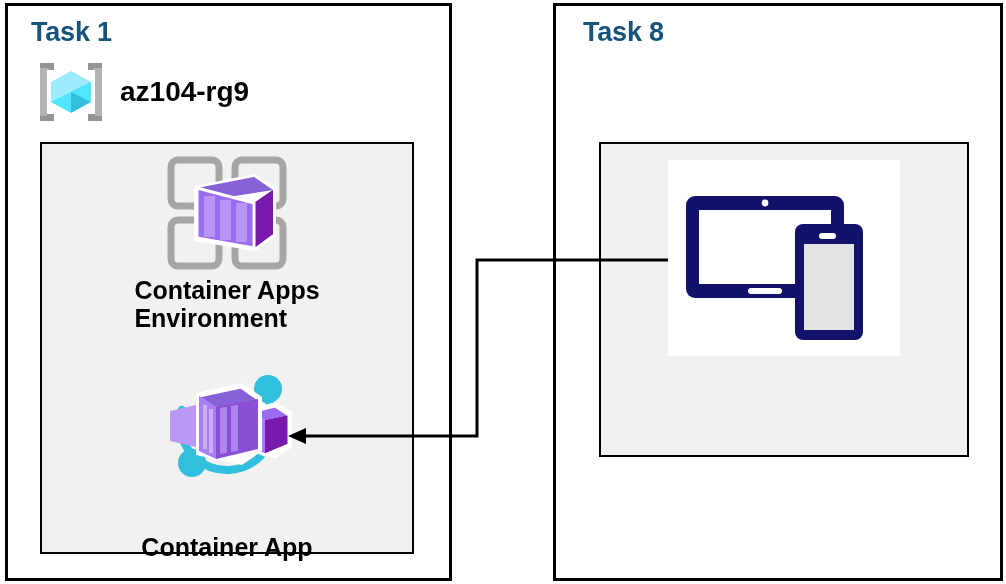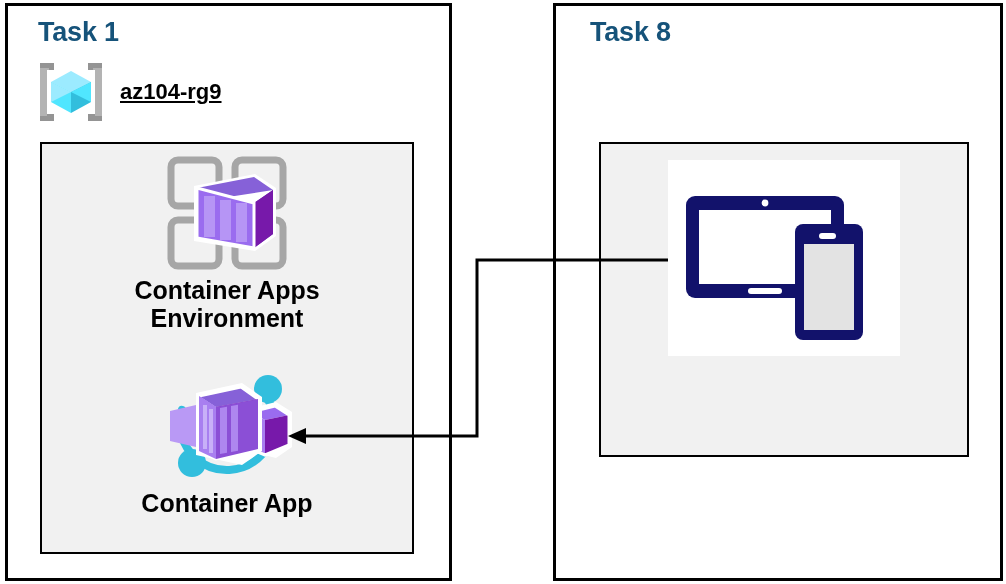--- a/index.html
+++ b/index.html
@@ -28,40 +28,38 @@
   #task1-box { left: 5px;   top: 3px; width: 447px; height: 578px; }
   #task2-box { left: 553px; top: 3px; width: 450px; height: 578px; }
 
   .task-title {
     position: absolute;
     font-size: 27px;
     font-weight: bold;
     color: #16537A;
     letter-spacing: -0.2px;
     white-space: nowrap;
-    margin-left: 7px;
   }
   #task1-title { left: 31px;  top: 17px; }
   #task2-title { left: 583px; top: 17px; }
 
   
   #rg-row {
     position: absolute;
     left: 34px;
     top: 57px;
     display: flex;
     align-items: center;
     gap: 12px;
   }
   #rg-label {
-    font-size: 22px;
+    font-size: 28px;
     font-weight: bold;
     color: #000000;
     white-space: nowrap;
-    text-decoration: underline;
   }
 
   
   .inner-panel {
     position: absolute;
     background: #f1f1f1;
     border: 2px solid #000000;
     box-sizing: border-box;
   }
   #task1-panel { left: 40px;  top: 142px; width: 374px; height: 412px; }
@@ -71,27 +69,26 @@
   .node {
     position: absolute;
     display: flex;
     flex-direction: column;
     align-items: center;
   }
   .node-label {
     font-size: 25px;
     font-weight: bold;
     color: #000000;
-    text-align: center;
     line-height: 1.12;
     white-space: pre-line;
     margin-top: 4px;
   }
   #node-cae     { left: 40px;  top: 152px; width: 374px; }
-  #node-capp    { left: 40px;  top: 365px; width: 374px; }
+  #node-capp    { left: 40px;  top: 365px; width: 374px; gap: 44px; }
   #node-test    { left: 599px; top: 160px; width: 370px; }
 
   .icon-wrap { display: block; line-height: 0; }
 
   
   #connector-layer {
     position: absolute;
     left: 0; top: 0;
     width: 1006px;
     height: 584px;

